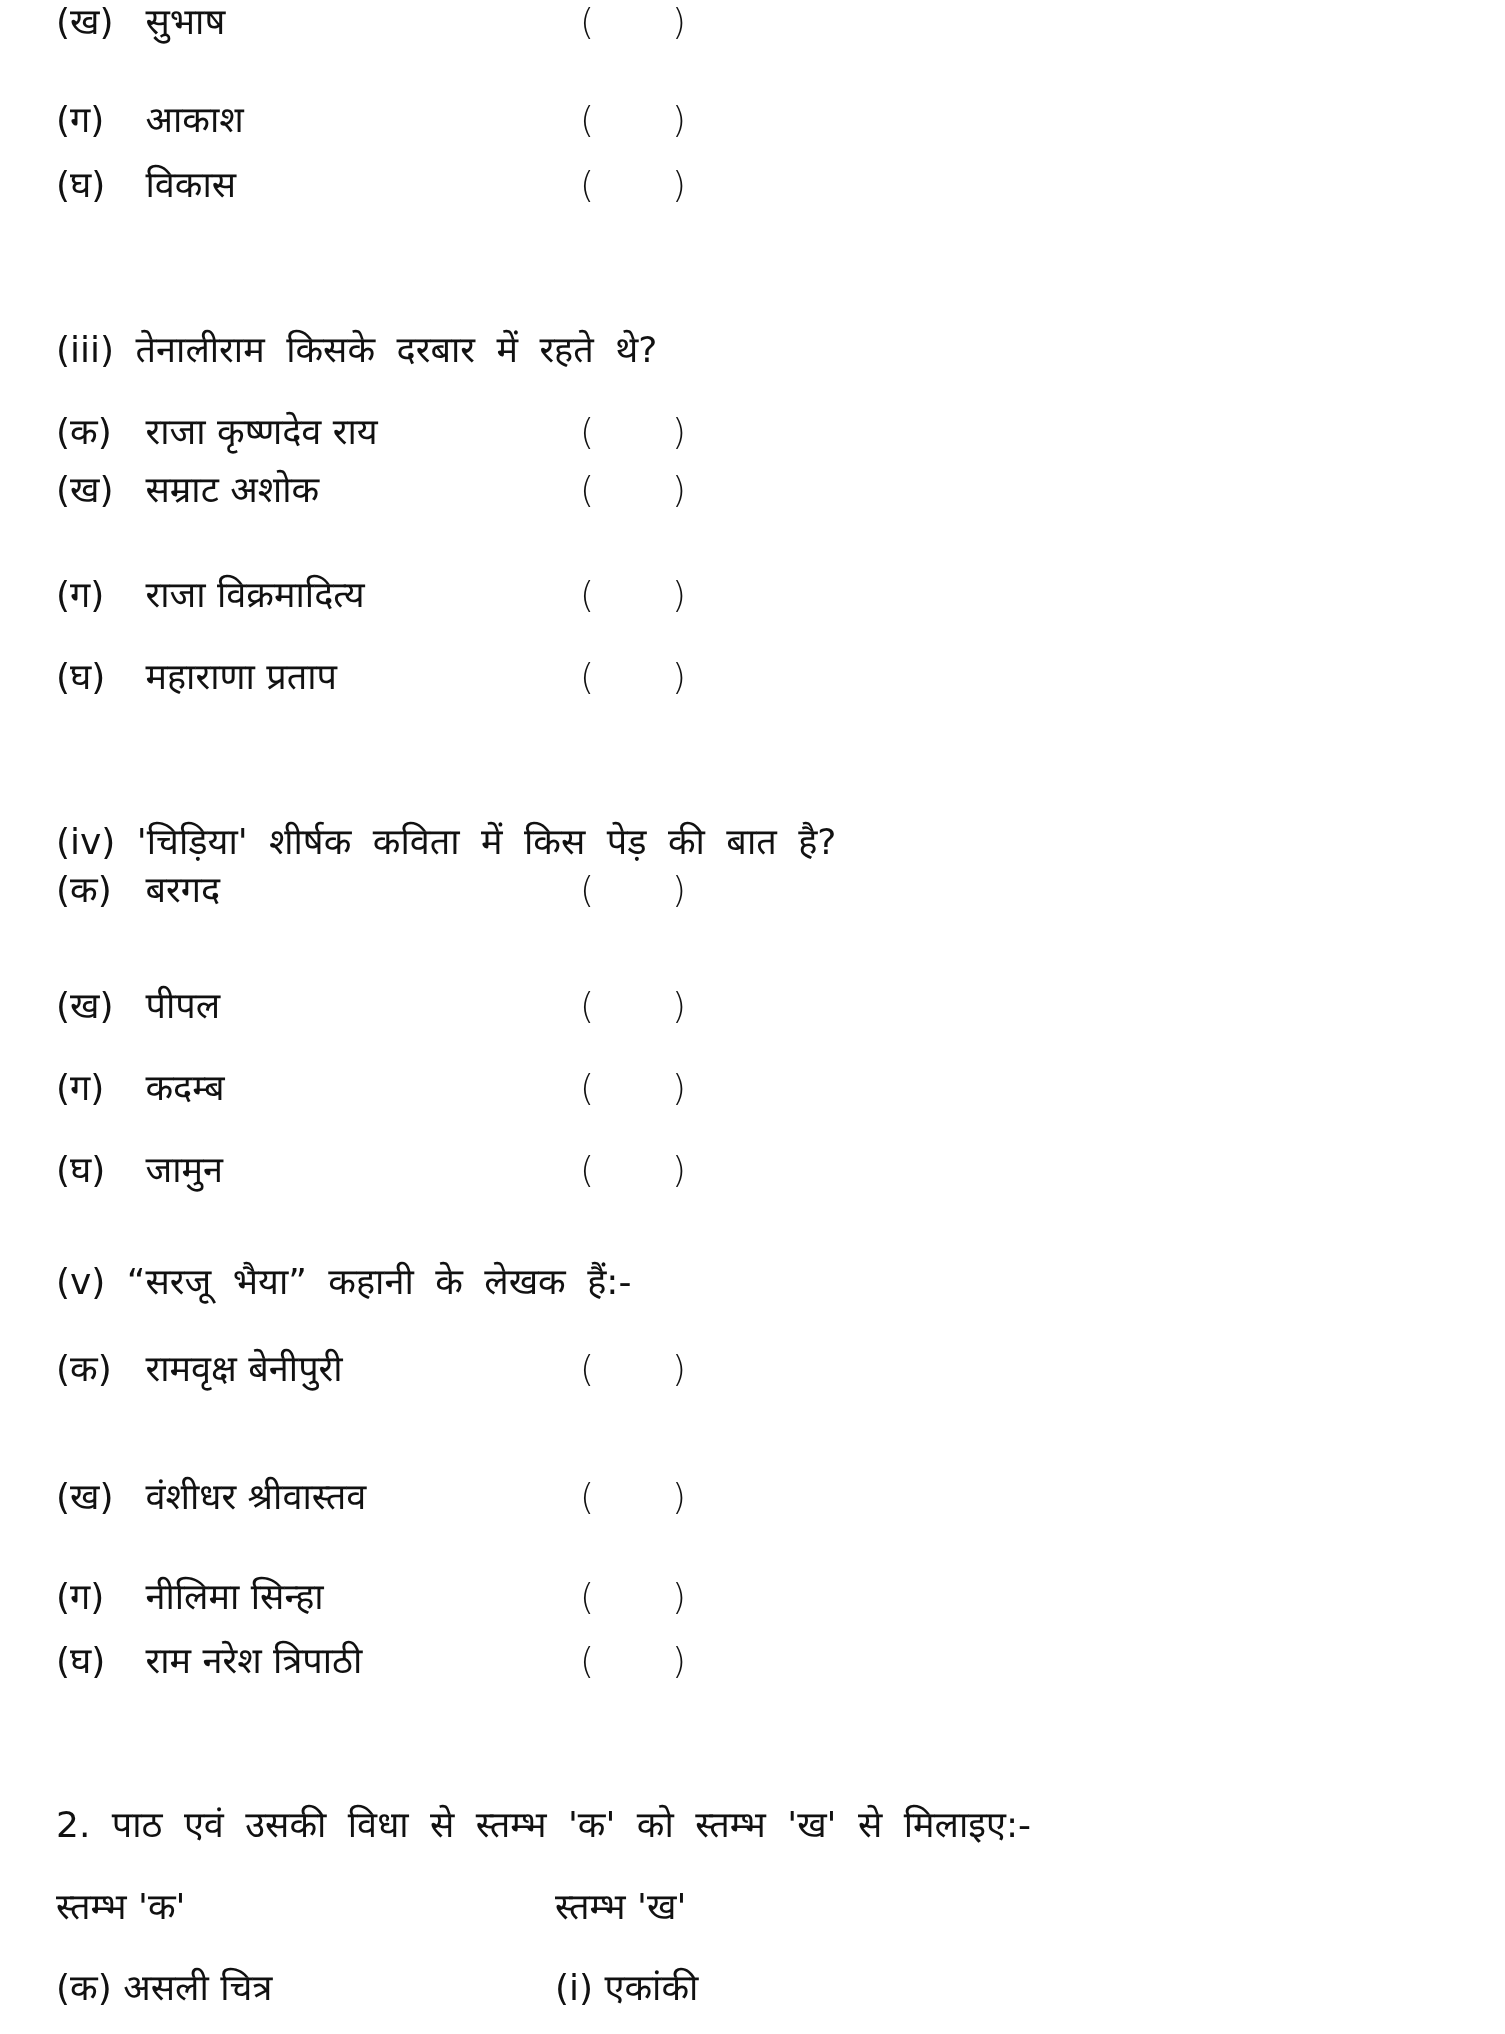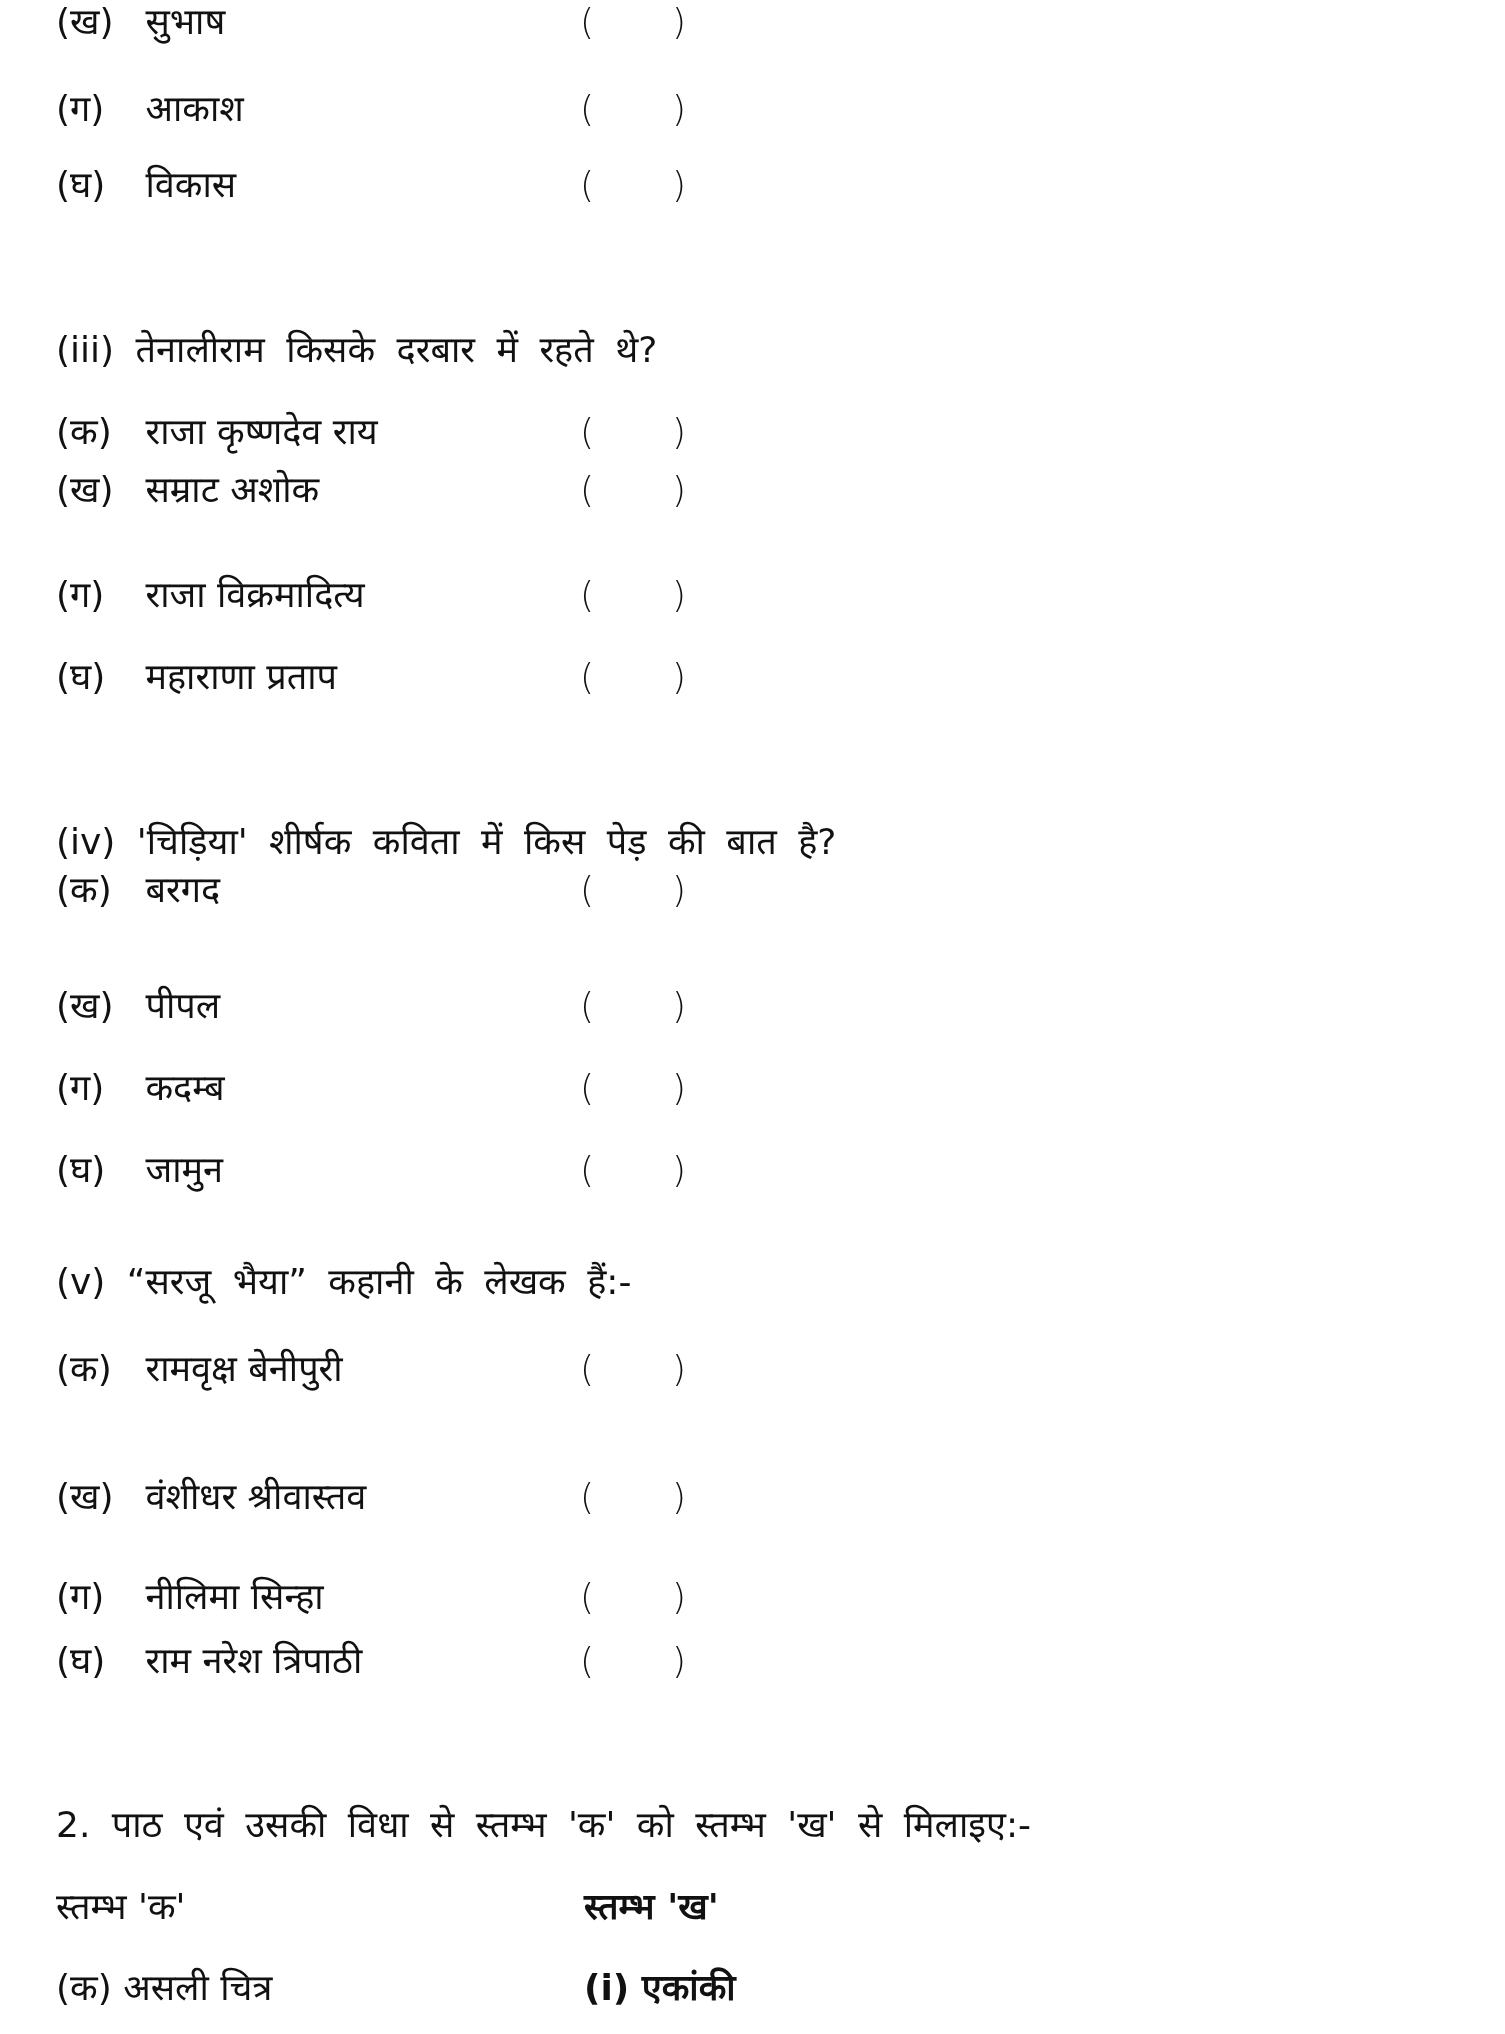--- a/index.html
+++ b/index.html
@@ -14,32 +14,32 @@
   }
   .label { display: inline-block; min-width: 78px; }
   .text { display: inline-block; }
   .word-spaced { word-spacing: 10px; }
   .paren {
     position: absolute; top: 0; height: 60px; line-height: 60px;
     font-size: 36px; font-weight: 300;
   }
   .paren.open { left: 524px; }
   .paren.close { left: 616px; }
-  .col-b { position: absolute; left: 528px; top: 0; font-weight: bold; }
+  .col-b { position: absolute; left: 499px; top: 0; }
 </style>
 </head>
 <body>
 
 <div class="line" style="top:-8px">
   <span class="label">(ख)</span>
   <span class="text">सुभाष</span>
   <span class="paren open">(</span>
   <span class="paren close">)</span>
 </div>
-<div class="line" style="top:79px">
+<div class="line" style="top:90px">
   <span class="label">(ग)</span>
   <span class="text">आकाश</span>
   <span class="paren open">(</span>
   <span class="paren close">)</span>
 </div>
 <div class="line" style="top:155px">
   <span class="label">(घ)</span>
   <span class="text">विकास</span>
   <span class="paren open">(</span>
   <span class="paren close">)</span>

